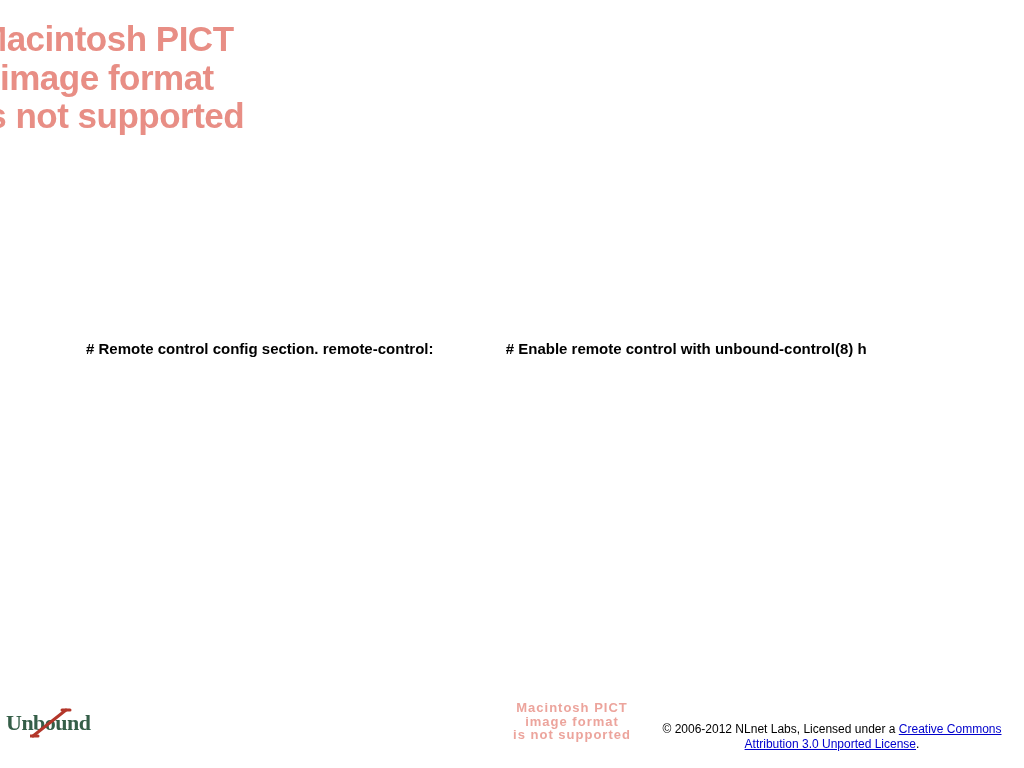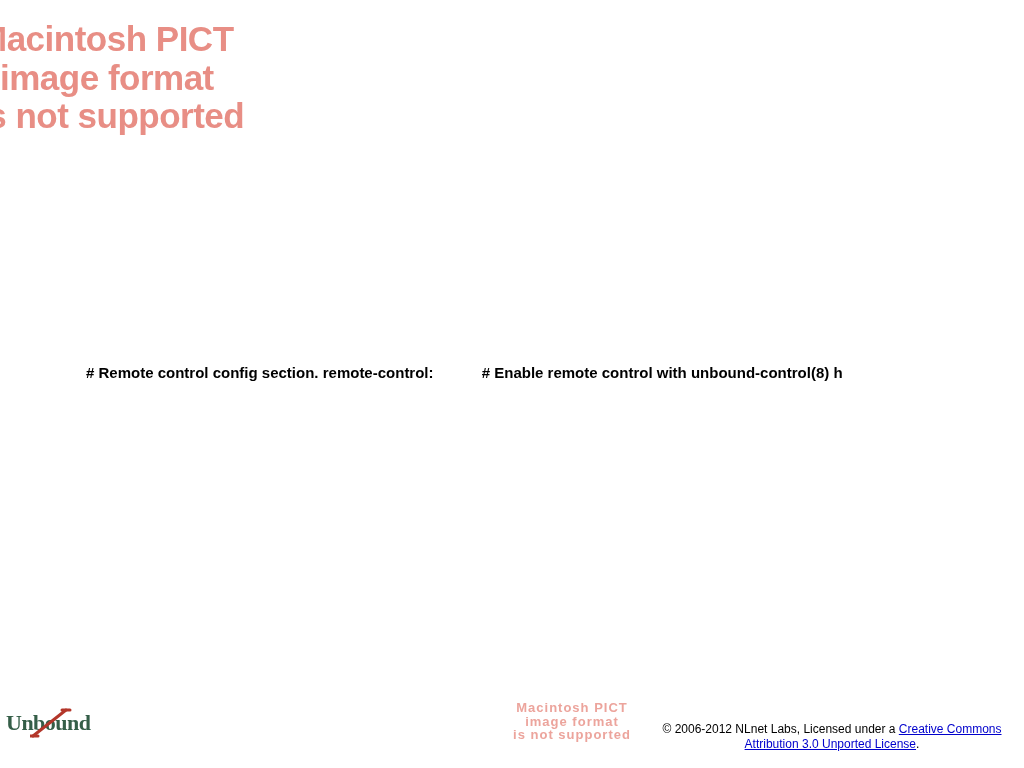--- a/index.html
+++ b/index.html
@@ -33,25 +33,24 @@
     top: 340px;
     right: 0;
     white-space: nowrap;
     font-family: Arial, Helvetica, sans-serif;
     font-weight: 700;
     font-size: 15px;
     color: #000;
   }
   .code-row .left-chunk {
     display: inline-block;
-    margin-top: 24px;
   }
   .code-row .right-chunk {
     display: inline-block;
-    margin-left: 44px;
+    margin-left: 68px;
   }
 
   
   .logo {
     position: absolute;
     left: 6px;
     bottom: 24px;
     width: 120px;
     height: 36px;
   }

